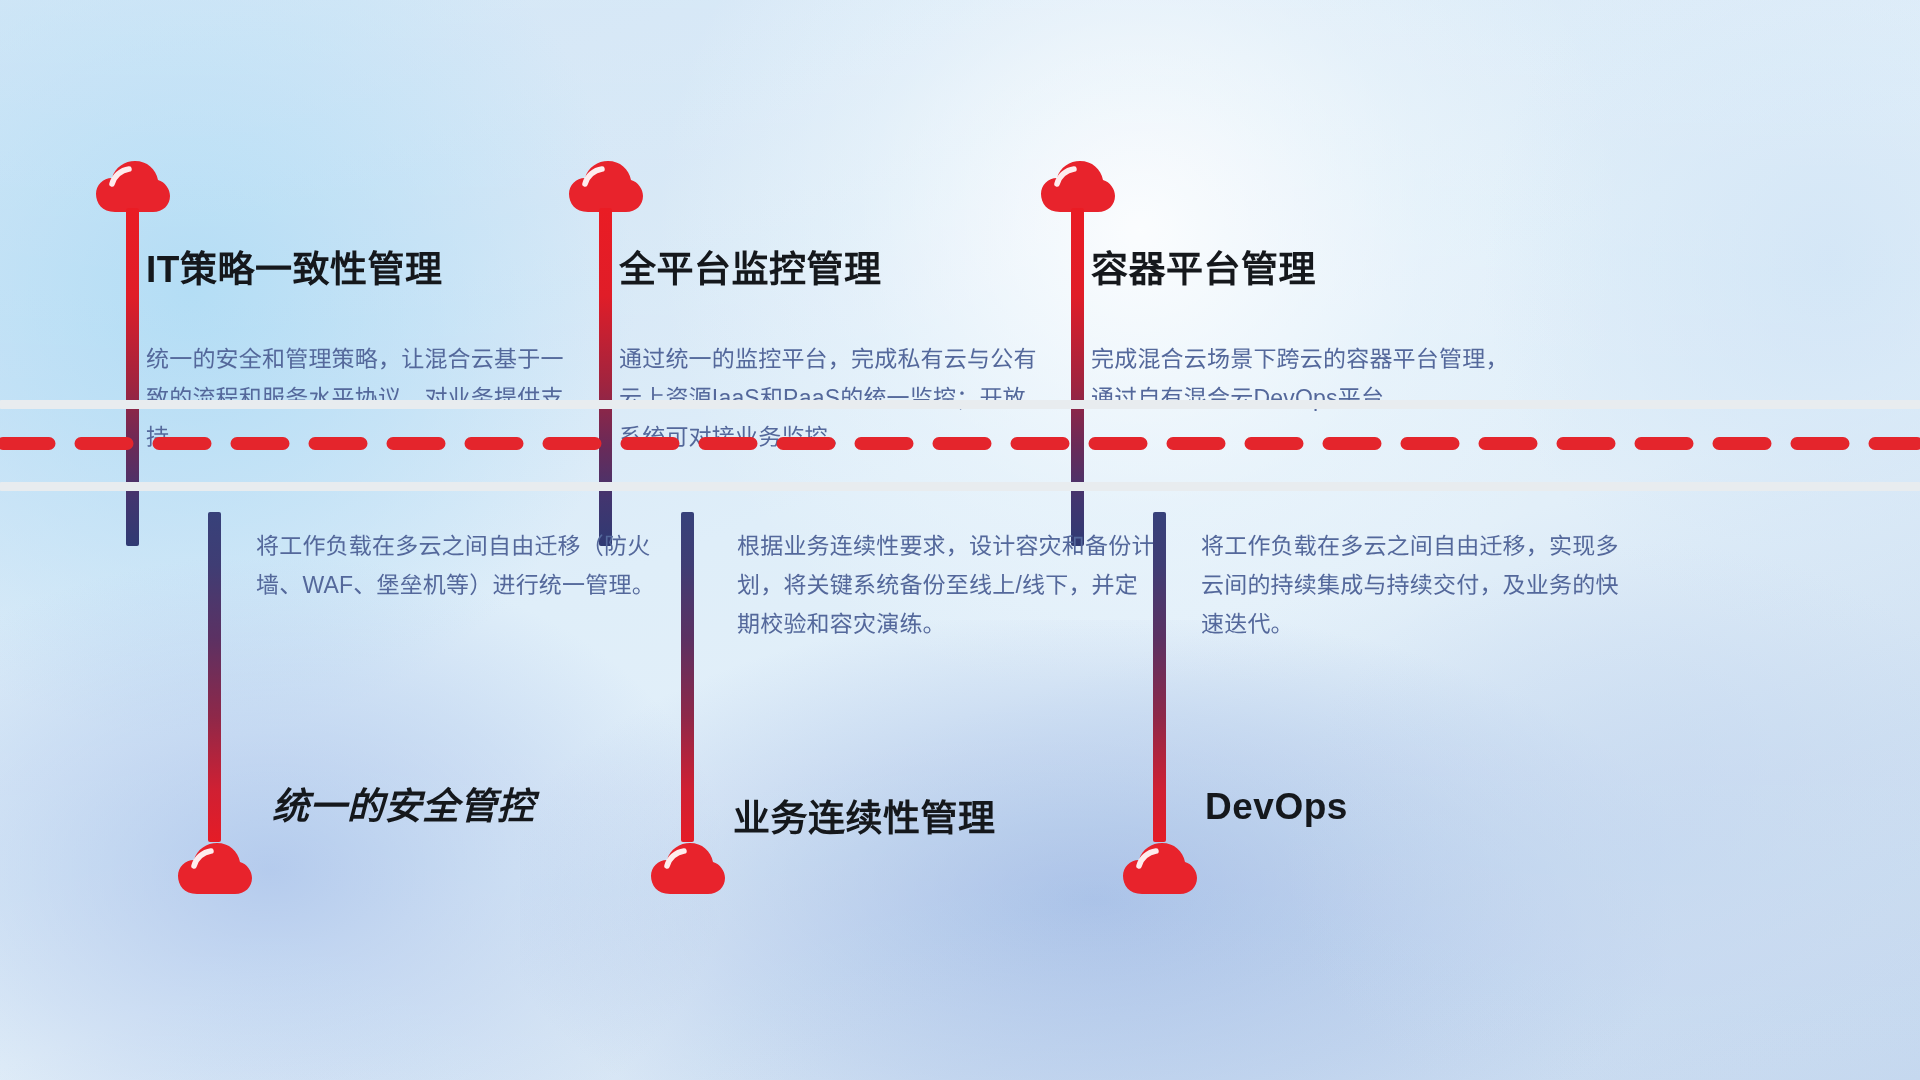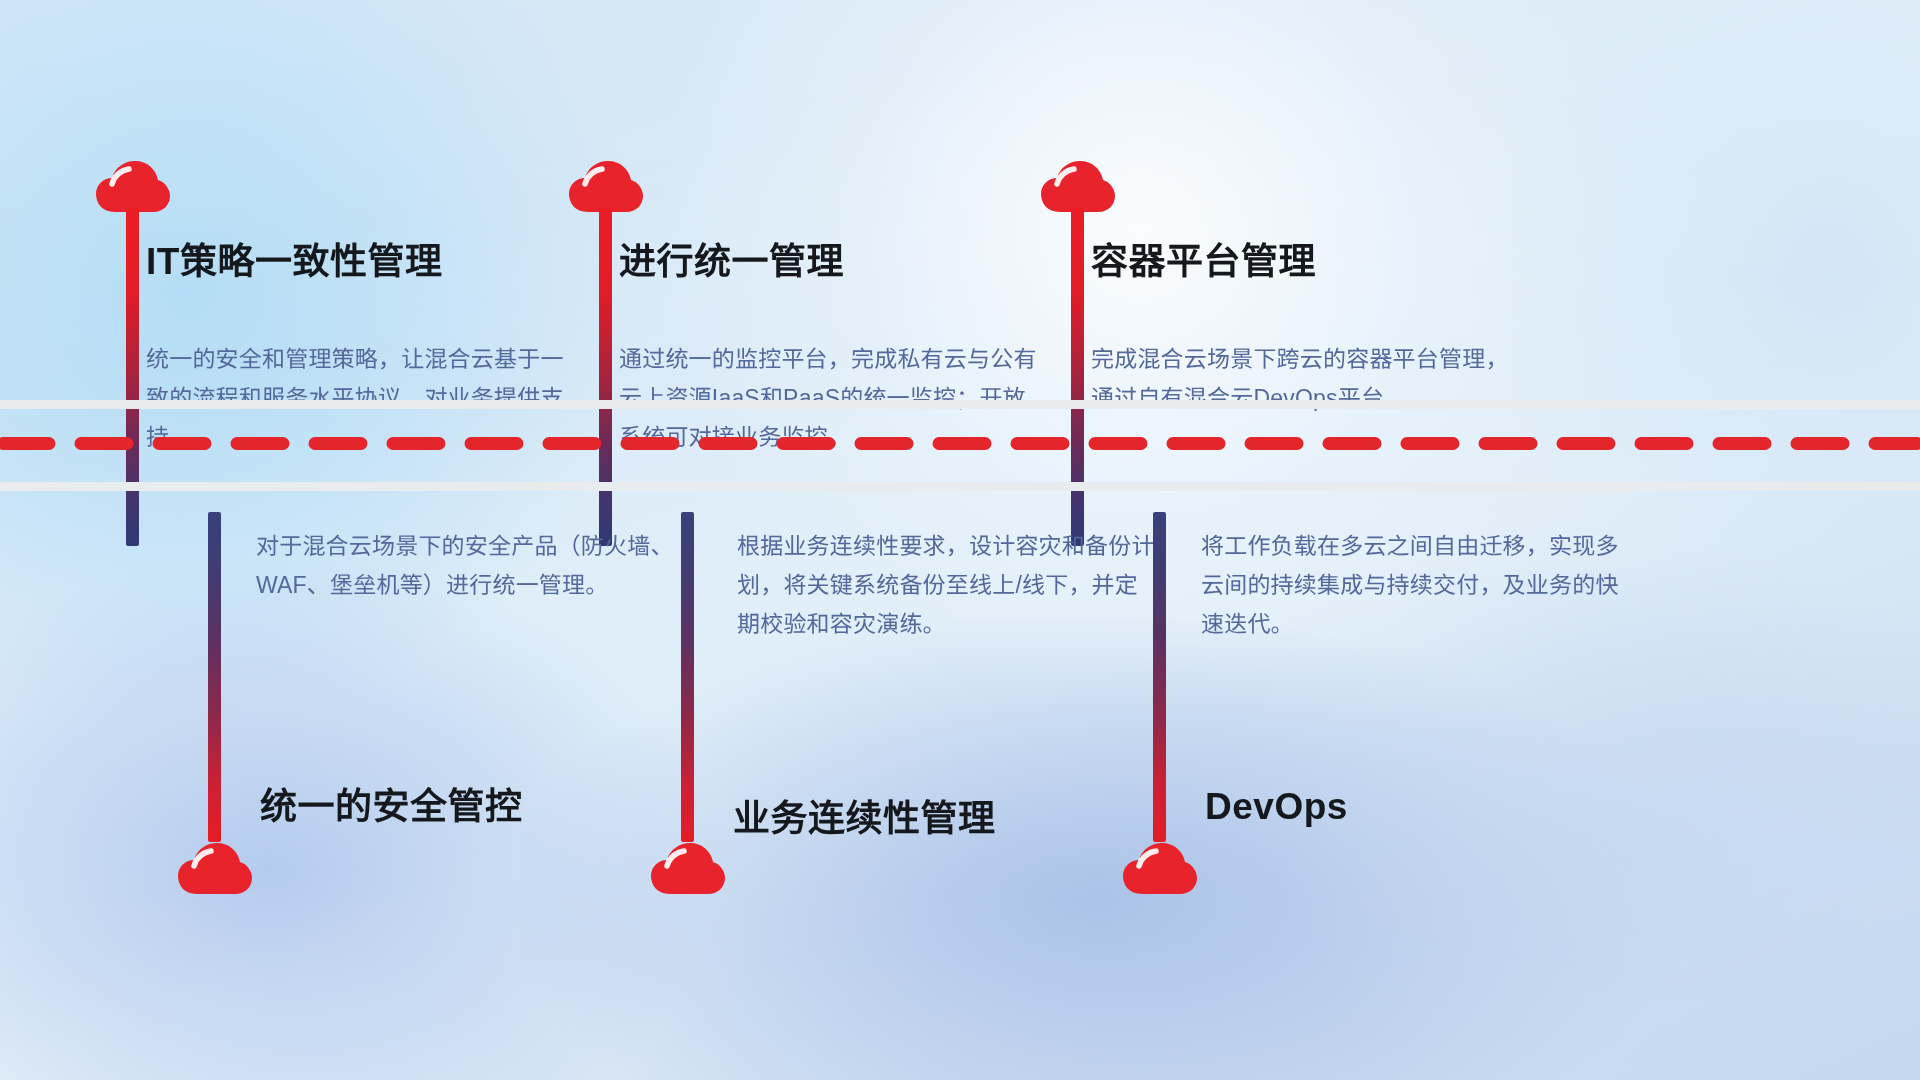--- a/index.html
+++ b/index.html
@@ -80,21 +80,21 @@
   }
   .body-text{
     position:absolute;
     font-size:23px;line-height:39px;color:#54689b;
     letter-spacing:.2px;
   }
 
   
   .top-cloud{top:0;}
   .top-stem{top:48px;height:338px;}
-  .top-head{top:52px;}
+  .top-head{top:60px;}
   .top-body{top:157px;width:420px;}
 
   
   .bot-stem{top:0;height:330px;}
   .bot-body{top:-8px;width:420px;}
   .bot-head{top:245px;}
   .bot-cloud{top:330px;}
 </style>
 </head>
 <body>
@@ -123,21 +123,21 @@
   </div>
 
   <div class="pillar" style="left:568px;top:160px;">
     <span class="cloud-icon top-cloud" style="left:0;">
       <svg viewBox="0 0 76 56" width="76" height="56" aria-hidden="true">
         <path d="M20 52 C7 52 1 43 1 34 C1 25 8 18 17 18 C20 7 30 1 40 1 C52 1 61 9 63 20 C70 22 75 29 75 36 C75 45 68 52 58 52 Z" fill="#e8232c"></path>
         <path d="M17 24 C19 16 26 10 34 9" stroke="#ffffff" stroke-width="5.5" stroke-linecap="round" fill="none" opacity=".92"></path>
       </svg>
     </span>
     <span class="stem stem-down top-stem" style="left:31px;"></span>
-    <h2 class="headline top-head" style="left:51px;">进行统一管理</h2>
+    <h2 class="headline top-head" style="left:51px;">全平台监控管理</h2>
     <p class="body-text top-body" style="left:51px;">通过统一的监控平台，完成私有云与公有云上资源IaaS和PaaS的统一监控；开放系统可对接业务监控。</p>
   </div>
 
   <div class="pillar" style="left:1040px;top:160px;">
     <span class="cloud-icon top-cloud" style="left:0;">
       <svg viewBox="0 0 76 56" width="76" height="56" aria-hidden="true">
         <path d="M20 52 C7 52 1 43 1 34 C1 25 8 18 17 18 C20 7 30 1 40 1 C52 1 61 9 63 20 C70 22 75 29 75 36 C75 45 68 52 58 52 Z" fill="#e8232c"></path>
         <path d="M17 24 C19 16 26 10 34 9" stroke="#ffffff" stroke-width="5.5" stroke-linecap="round" fill="none" opacity=".92"></path>
       </svg>
     </span>
@@ -151,22 +151,22 @@
     <div class="dashed-line">
       <svg width="1920" height="13" viewBox="0 0 1920 13" aria-hidden="true">
         <line x1="3" y1="6.5" x2="1917" y2="6.5" stroke="#e4252c" stroke-width="13" stroke-linecap="round" stroke-dasharray="46 32"></line>
       </svg>
     </div>
     <div class="rule rule-bottom"></div>
   </div>
 
   <div class="pillar" style="left:208px;top:512px;">
     <span class="stem stem-up bot-stem" style="left:0;"></span>
-    <p class="body-text bot-body" style="left:48px;">对于混合云场景下的安全产品（防火墙、WAF、堡垒机等）进行统一管理。</p>
-    <h2 class="headline bot-head" style="left:52px;">统一的安全管控</h2>
+    <p class="body-text bot-body" style="left:48px;">将工作负载在多云之间自由迁移（防火墙、WAF、堡垒机等）进行统一管理。</p>
+    <h2 class="headline bot-head" style="left:64px;font-style:italic;">统一的安全管控</h2>
     <span class="cloud-icon bot-cloud" style="left:-31px;">
       <svg viewBox="0 0 76 56" width="76" height="56" aria-hidden="true">
         <path d="M20 52 C7 52 1 43 1 34 C1 25 8 18 17 18 C20 7 30 1 40 1 C52 1 61 9 63 20 C70 22 75 29 75 36 C75 45 68 52 58 52 Z" fill="#e8232c"></path>
         <path d="M17 24 C19 16 26 10 34 9" stroke="#ffffff" stroke-width="5.5" stroke-linecap="round" fill="none" opacity=".92"></path>
       </svg>
     </span>
   </div>
 
   <div class="pillar" style="left:681px;top:512px;">
     <span class="stem stem-up bot-stem" style="left:0;"></span>

